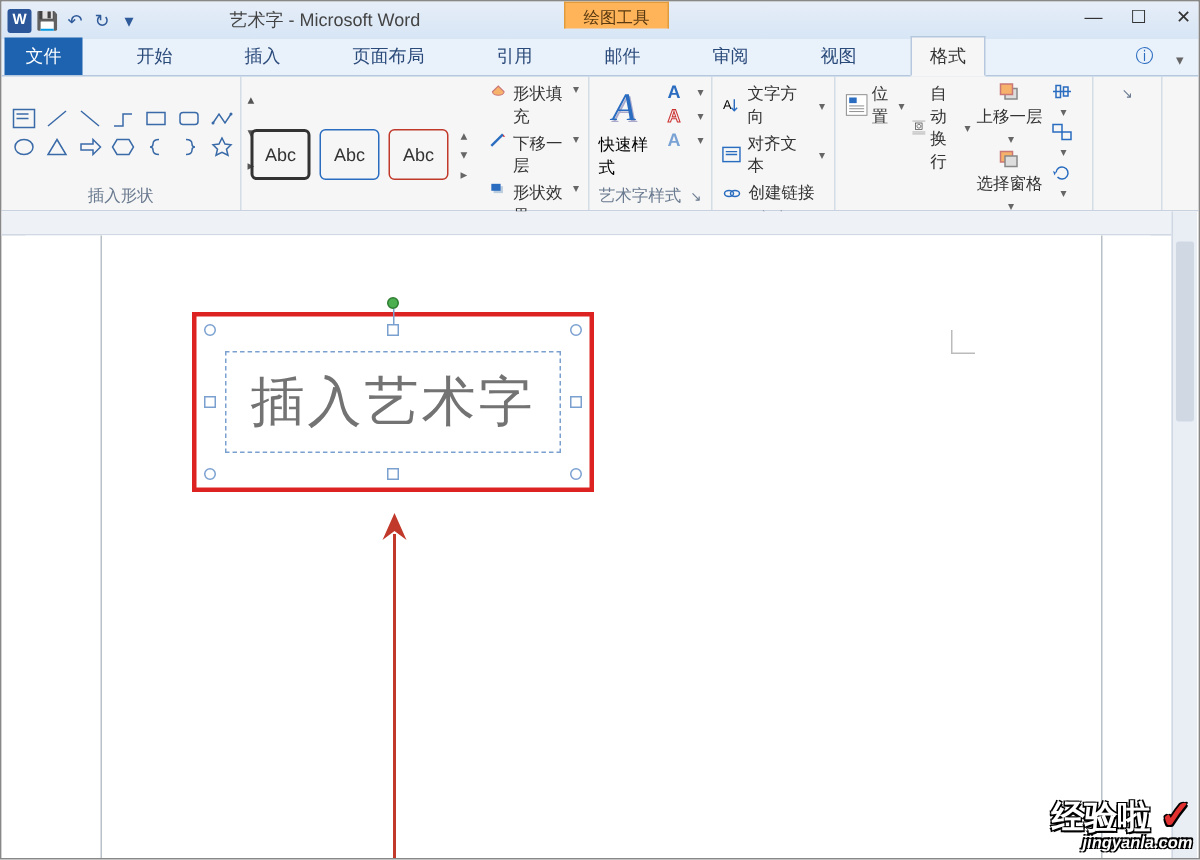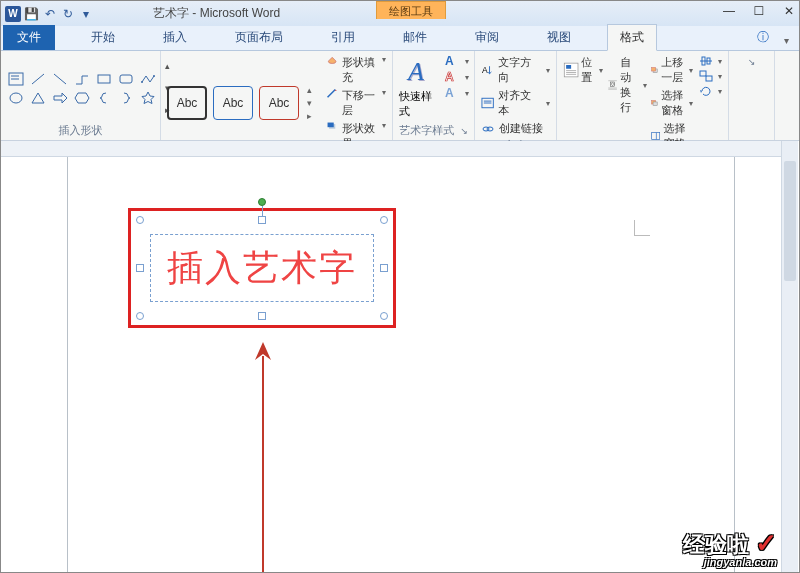--- a/index.html
+++ b/index.html
@@ -56,21 +56,21 @@
 
 .text-col { display: flex; flex-direction: column; gap: 3px; font-size: 11px; color: #333; }
 .text-col div { display: flex; align-items: center; gap: 4px; }
 .tiny-icon { width: 14px; height: 12px; }
 
 
 .arr-body { display: flex; gap: 4px; align-items: flex-start; }
 .arr-big { width: 40px; display: flex; flex-direction: row; align-items: center; font-size: 11px; color: #333; gap: 2px; }
 .arr-big .bicon { width: 26px; height: 26px; }
 .arr-col { display: flex; flex-direction: column; gap: 3px; font-size: 11px; color: #333; }
-.arr-col div { display: flex; align-items: center; gap: 3px; }
+.arr-col div { display: flex; align-items: center; gap: 3px; flex-direction: column; }
 
 
 .size-body { display: flex; flex-direction: column; align-items: center; font-size: 11px; gap: 2px; }
 
 
 .doc-area { position: absolute; top: 140px; left: 0; right: 0; bottom: 0; background: #fff; }
 .ruler-h { position: absolute; top: 0; left: 0; right: 18px; height: 16px; background: #eef2f7; border-bottom: 1px solid #cfd8e3; }
 .page-wrap { position: absolute; top: 16px; left: 16px; right: 32px; bottom: 0; background: #b0b8c0; overflow: hidden; }
 .page { position: absolute; top: -8px; left: 50px; width: 668px; height: 900px; background: #fff; border: 1px solid #b8c0c8; }
 .scrollbar-v { position: absolute; right: 1px; top: 0; width: 17px; bottom: 0; background: #e9eef5; border-left: 1px solid #cfd8e3; }
@@ -79,27 +79,27 @@
 
 .red-box { position: absolute; left: 60px; top: 58px; width: 268px; height: 120px; border: 3px solid #d22; }
 .sel-frame { position: absolute; left: 72px; top: 70px; width: 244px; height: 96px; }
 .sel-handle { position: absolute; width: 8px; height: 8px; border: 1px solid #7aa0d0; background: #fff; border-radius: 50%; }
 .h-tl{top:-4px;left:-4px}.h-tr{top:-4px;right:-4px}.h-bl{bottom:-4px;left:-4px}.h-br{bottom:-4px;right:-4px}
 .h-tm{top:-4px;left:50%;margin-left:-4px;border-radius:0}.h-bm{bottom:-4px;left:50%;margin-left:-4px;border-radius:0}
 .h-ml{top:50%;left:-4px;margin-top:-4px;border-radius:0}.h-mr{top:50%;right:-4px;margin-top:-4px;border-radius:0}
 .rot-handle { position:absolute; top:-22px; left:50%; margin-left:-4px; width:8px;height:8px;background:#4caf50;border:1px solid #2e7d32;border-radius:50%; }
 .rot-line { position:absolute; top:-14px; left:50%; width:1px; height:10px; background:#7aa0d0; }
 .textframe { position:absolute; left:10px; top:14px; right:10px; bottom:14px; border:1px dashed #7aa0d0; display:flex; align-items:center; justify-content:center; }
-.wordart-text { font-family: "SimSun","STSong",serif; font-size: 36px; color: #ef4444; letter-spacing: 2px; font-weight: 500; }
+.wordart-text { font-family: "SimSun","STSong",serif; font-size: 36px; color: #737373; letter-spacing: 2px; font-weight: 500; }
 
 
 .arrow-svg { position:absolute; left: 180px; top: 186px; }
 
 
-.watermark { position:absolute; right: 22px; bottom: 4px; color:#fff; text-align:right; }
+.watermark { position:absolute; right: 4px; bottom: 4px; color:#fff; text-align:right; }
 .watermark .wline1 { font-size: 22px; font-weight: bold; text-shadow: -1px -1px 0 #000,1px -1px 0 #000,-1px 1px 0 #000,1px 1px 0 #000; }
 .watermark .check { color: #e03030; font-size: 26px; }
 .watermark .wline2 { font-size: 11px; font-weight: bold; font-style: italic; text-shadow: -1px -1px 0 #000,1px -1px 0 #000,-1px 1px 0 #000,1px 1px 0 #000; margin-top:-4px; }
 </style>
 </head>
 <body>
 
 <div class="titlebar">
   <div class="qat">
     <span class="word-icon">W</span>

